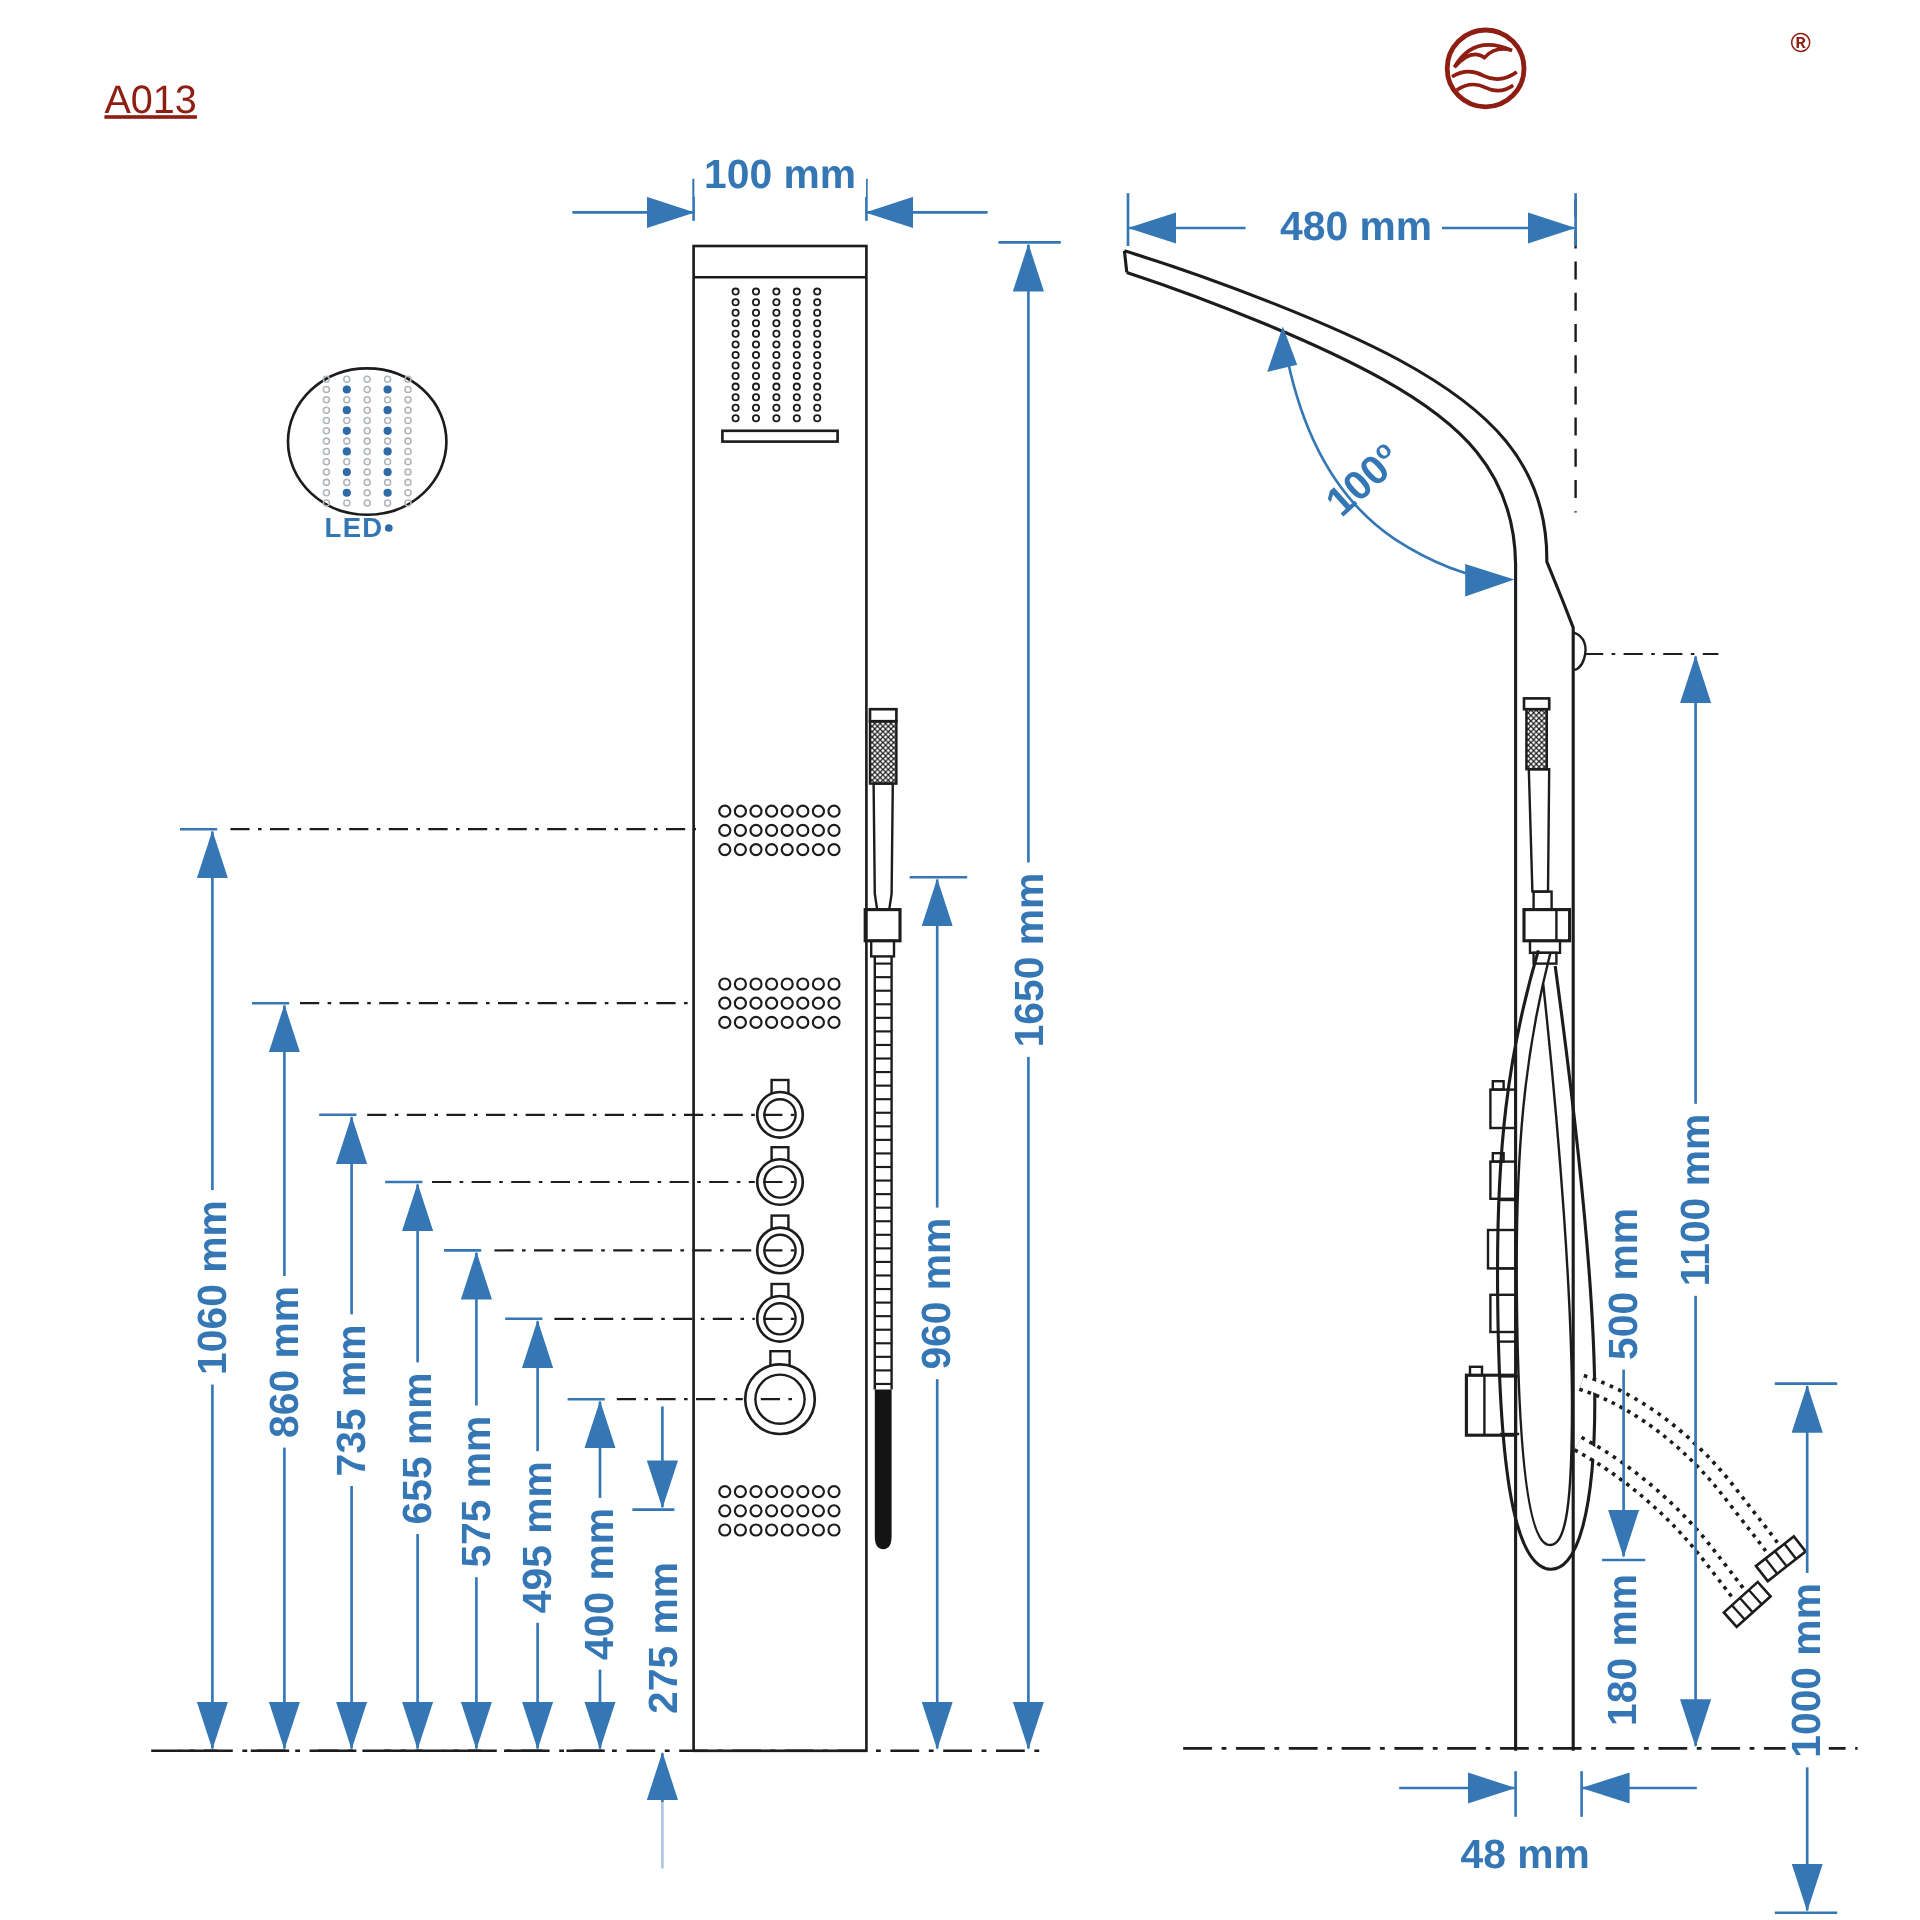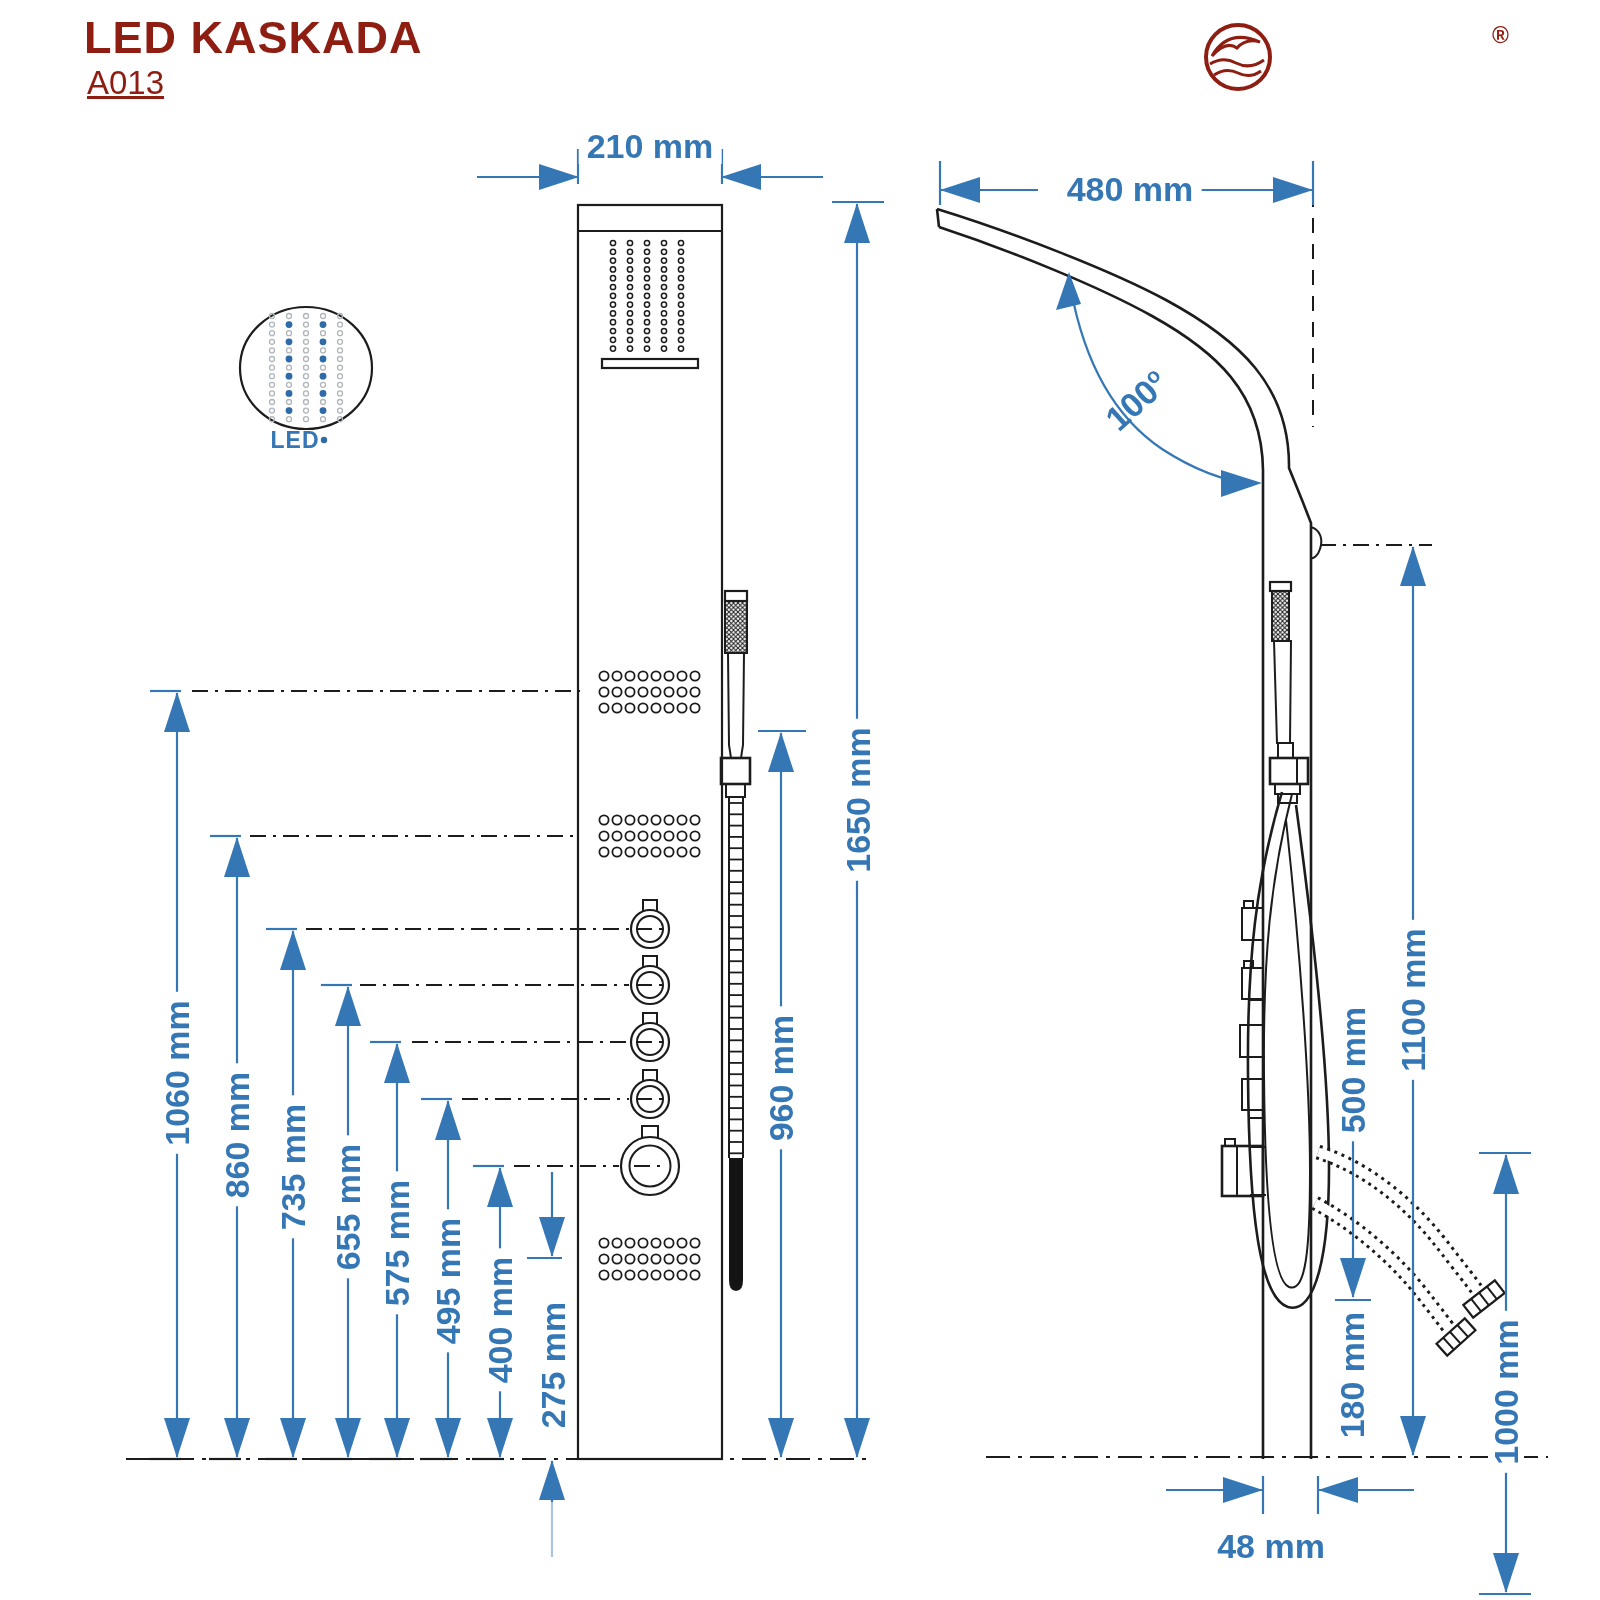--- a/index.html
+++ b/index.html
@@ -505,31 +505,30 @@
       <line class="b" x1="1506" y1="1155" x2="1506" y2="1592" marker-start="url(#ah)" marker-end="url(#ah)"></line>
       <line class="b" x1="1479" y1="1594" x2="1531" y2="1594"></line>
 
       <line class="b" x1="1263" y1="1476" x2="1263" y2="1514"></line>
       <line class="b" x1="1318" y1="1476" x2="1318" y2="1514"></line>
       <line class="b" x1="1166" y1="1490" x2="1262" y2="1490" marker-end="url(#ah)"></line>
       <line class="b" x1="1414" y1="1490" x2="1319" y2="1490" marker-end="url(#ah)"></line>
     </g>
   </svg>
 
-  <div class="title">LED KASKADA</div>
   <div class="code">A013</div>
   <svg class="logo-mark" width="72" height="74" viewBox="0 0 72 74">
     <circle cx="36" cy="37" r="32" fill="none" stroke="#8e1d12" stroke-width="4"></circle>
     <path d="M10,36 Q26,8 58,22 Q44,18 35,28 Q24,20 10,36 Z" fill="none" stroke="#8e1d12" stroke-width="3"></path>
     <path d="M8,44 Q21,36 34,43 Q48,50 62,40" fill="none" stroke="#8e1d12" stroke-width="3"></path>
     <path d="M12,55 Q24,47 36,53 Q48,59 59,51" fill="none" stroke="#8e1d12" stroke-width="3"></path>
   </svg>
   <div class="reg">®</div>
 
-  <div class="lbl" style="left:650px;top:146px;">210 mm</div>
+  <div class="lbl" style="left:650px;top:146px;">100 mm</div>
   <div class="lbl v" style="left:858px;top:800px;">1650 mm</div>
   <div class="lbl v" style="left:781px;top:1078px;">960 mm</div>
   <div class="lbl v" style="left:177px;top:1073px;">1060 mm</div>
   <div class="lbl v" style="left:237px;top:1135px;">860 mm</div>
   <div class="lbl v" style="left:293px;top:1167px;">735 mm</div>
   <div class="lbl v" style="left:348px;top:1207px;">655 mm</div>
   <div class="lbl v" style="left:397px;top:1243px;">575 mm</div>
   <div class="lbl v" style="left:448px;top:1281px;">495 mm</div>
   <div class="lbl v" style="left:500px;top:1320px;">400 mm</div>
   <div class="lbl v" style="left:553px;top:1365px;">275 mm</div>

